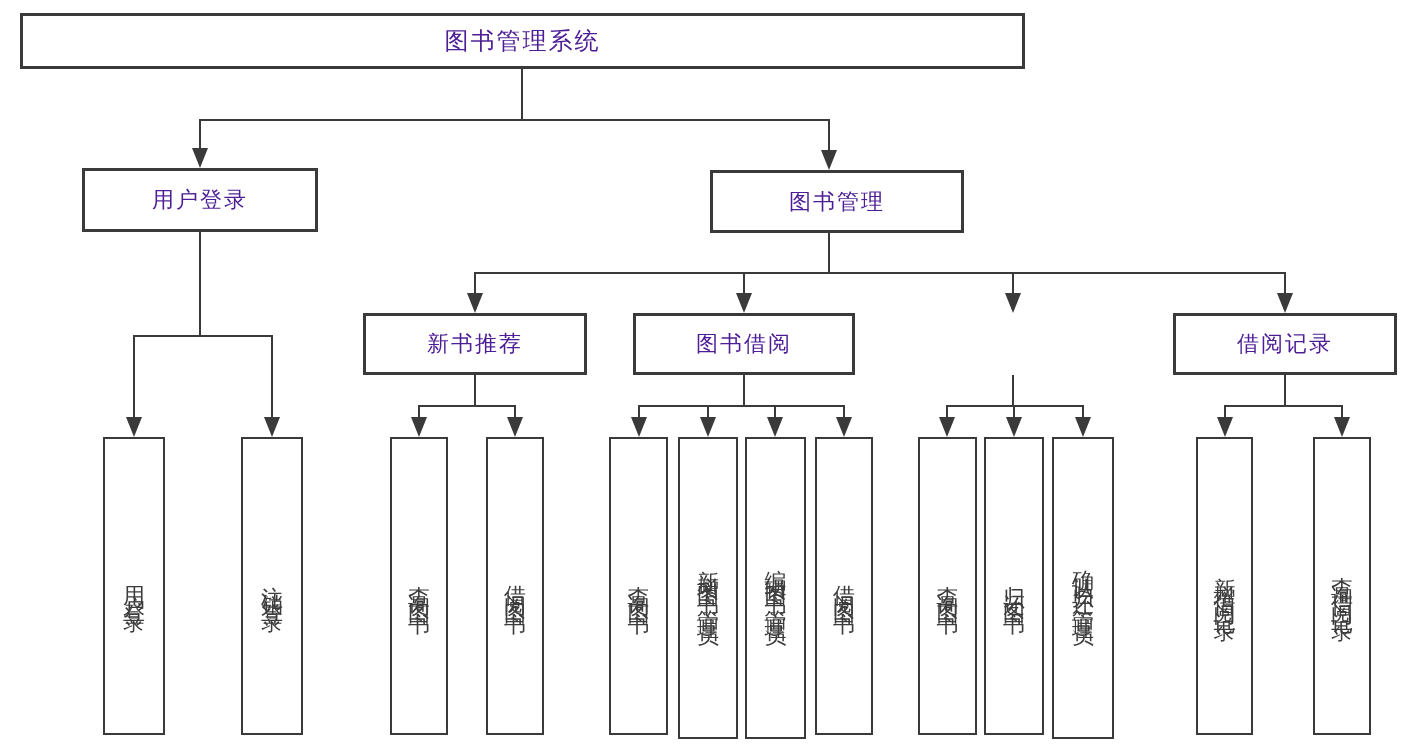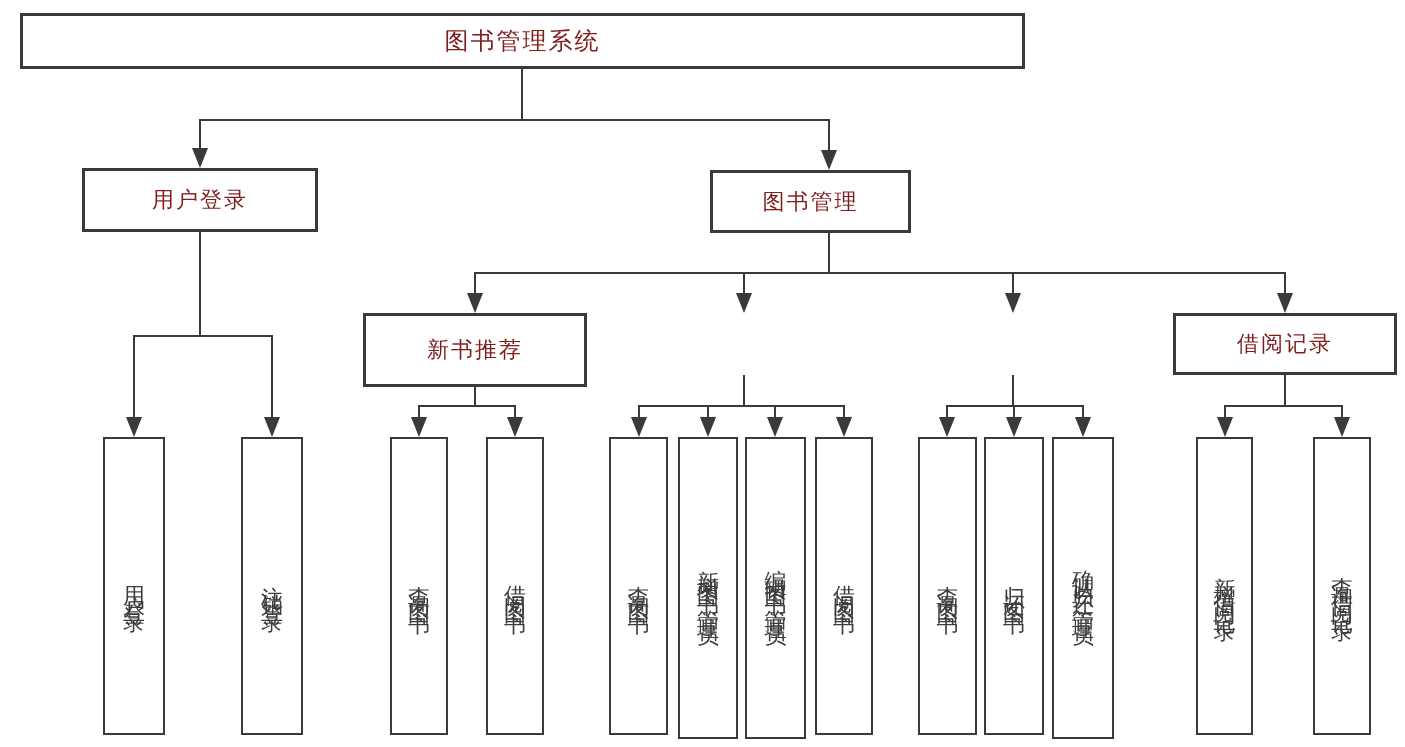--- a/index.html
+++ b/index.html
@@ -8,21 +8,21 @@
     width:1405px;height:747px;
     background:#fff;
     font-family:"Liberation Sans", sans-serif;
     overflow:hidden;
   }
   .node{
     position:absolute;
     background:#fff;
     border:3px solid #3a3a3a;
     display:flex;align-items:center;justify-content:center;
-    color:#7f1d1d;
+    color:#4c1d95;
     font-size:22px;
     letter-spacing:2px;
     box-sizing:border-box;
     z-index:2;
     text-align:right;
   }
   .root{font-size:24px;}
   .leaf{
     position:absolute;
     background:#fff;
@@ -66,41 +66,42 @@
   <div class="node root" style="left:20px;top:13px;width:1005px;height:56px">图书管理系统</div>
 
   <div class="vline" style="left:521px;top:69px;height:52px"></div>
   <div class="hline" style="left:199px;top:119px;width:631px"></div>
   <div class="vline" style="left:199px;top:119px;height:32px"></div>
   <div class="arrow" style="left:192px;top:148px"></div>
   <div class="vline" style="left:828px;top:119px;height:34px"></div>
   <div class="arrow" style="left:821px;top:150px"></div>
 
   <div class="node" style="left:82px;top:168px;width:236px;height:64px">用户登录</div>
-  <div class="node" style="left:710px;top:170px;width:201px;height:63px">图书管理</div>
+  <div class="node" style="left:710px;top:170px;width:254px;height:63px">图书管理</div>
 
   <div class="vline" style="left:199px;top:232px;height:104px"></div>
   <div class="hline" style="left:133px;top:335px;width:140px"></div>
   <div class="vline" style="left:133px;top:335px;height:85px"></div>
   <div class="arrow" style="left:126px;top:417px"></div>
   <div class="vline" style="left:271px;top:335px;height:85px"></div>
   <div class="arrow" style="left:264px;top:417px"></div>
 
   <div class="vline" style="left:828px;top:233px;height:41px"></div>
   <div class="hline" style="left:474px;top:272px;width:811px"></div>
   <div class="vline" style="left:474px;top:272px;height:24px"></div>
   <div class="arrow" style="left:467px;top:293px"></div>
   <div class="vline" style="left:743px;top:272px;height:24px"></div>
   <div class="arrow" style="left:736px;top:293px"></div>
   <div class="vline" style="left:1012px;top:272px;height:24px"></div>
   <div class="arrow" style="left:1005px;top:293px"></div>
   <div class="vline" style="left:1284px;top:272px;height:24px"></div>
   <div class="arrow" style="left:1277px;top:293px"></div>
 
-  <div class="node" style="left:363px;top:313px;width:224px;height:74px">新书推荐</div>
+  <div class="node" style="left:363px;top:313px;width:224px;height:62px">新书推荐</div>
+  <div class="node" style="left:633px;top:313px;width:222px;height:62px">图书借阅</div>
   <div class="node" style="left:1173px;top:313px;width:224px;height:62px">借阅记录</div>
 
   <div class="vline" style="left:474px;top:375px;height:32px"></div>
   <div class="vline" style="left:743px;top:375px;height:32px"></div>
   <div class="vline" style="left:1012px;top:375px;height:32px"></div>
   <div class="vline" style="left:1284px;top:375px;height:32px"></div>
 
   <div class="hline" style="left:418px;top:405px;width:98px"></div>
   <div class="hline" style="left:638px;top:405px;width:207px"></div>
   <div class="hline" style="left:946px;top:405px;width:138px"></div>

